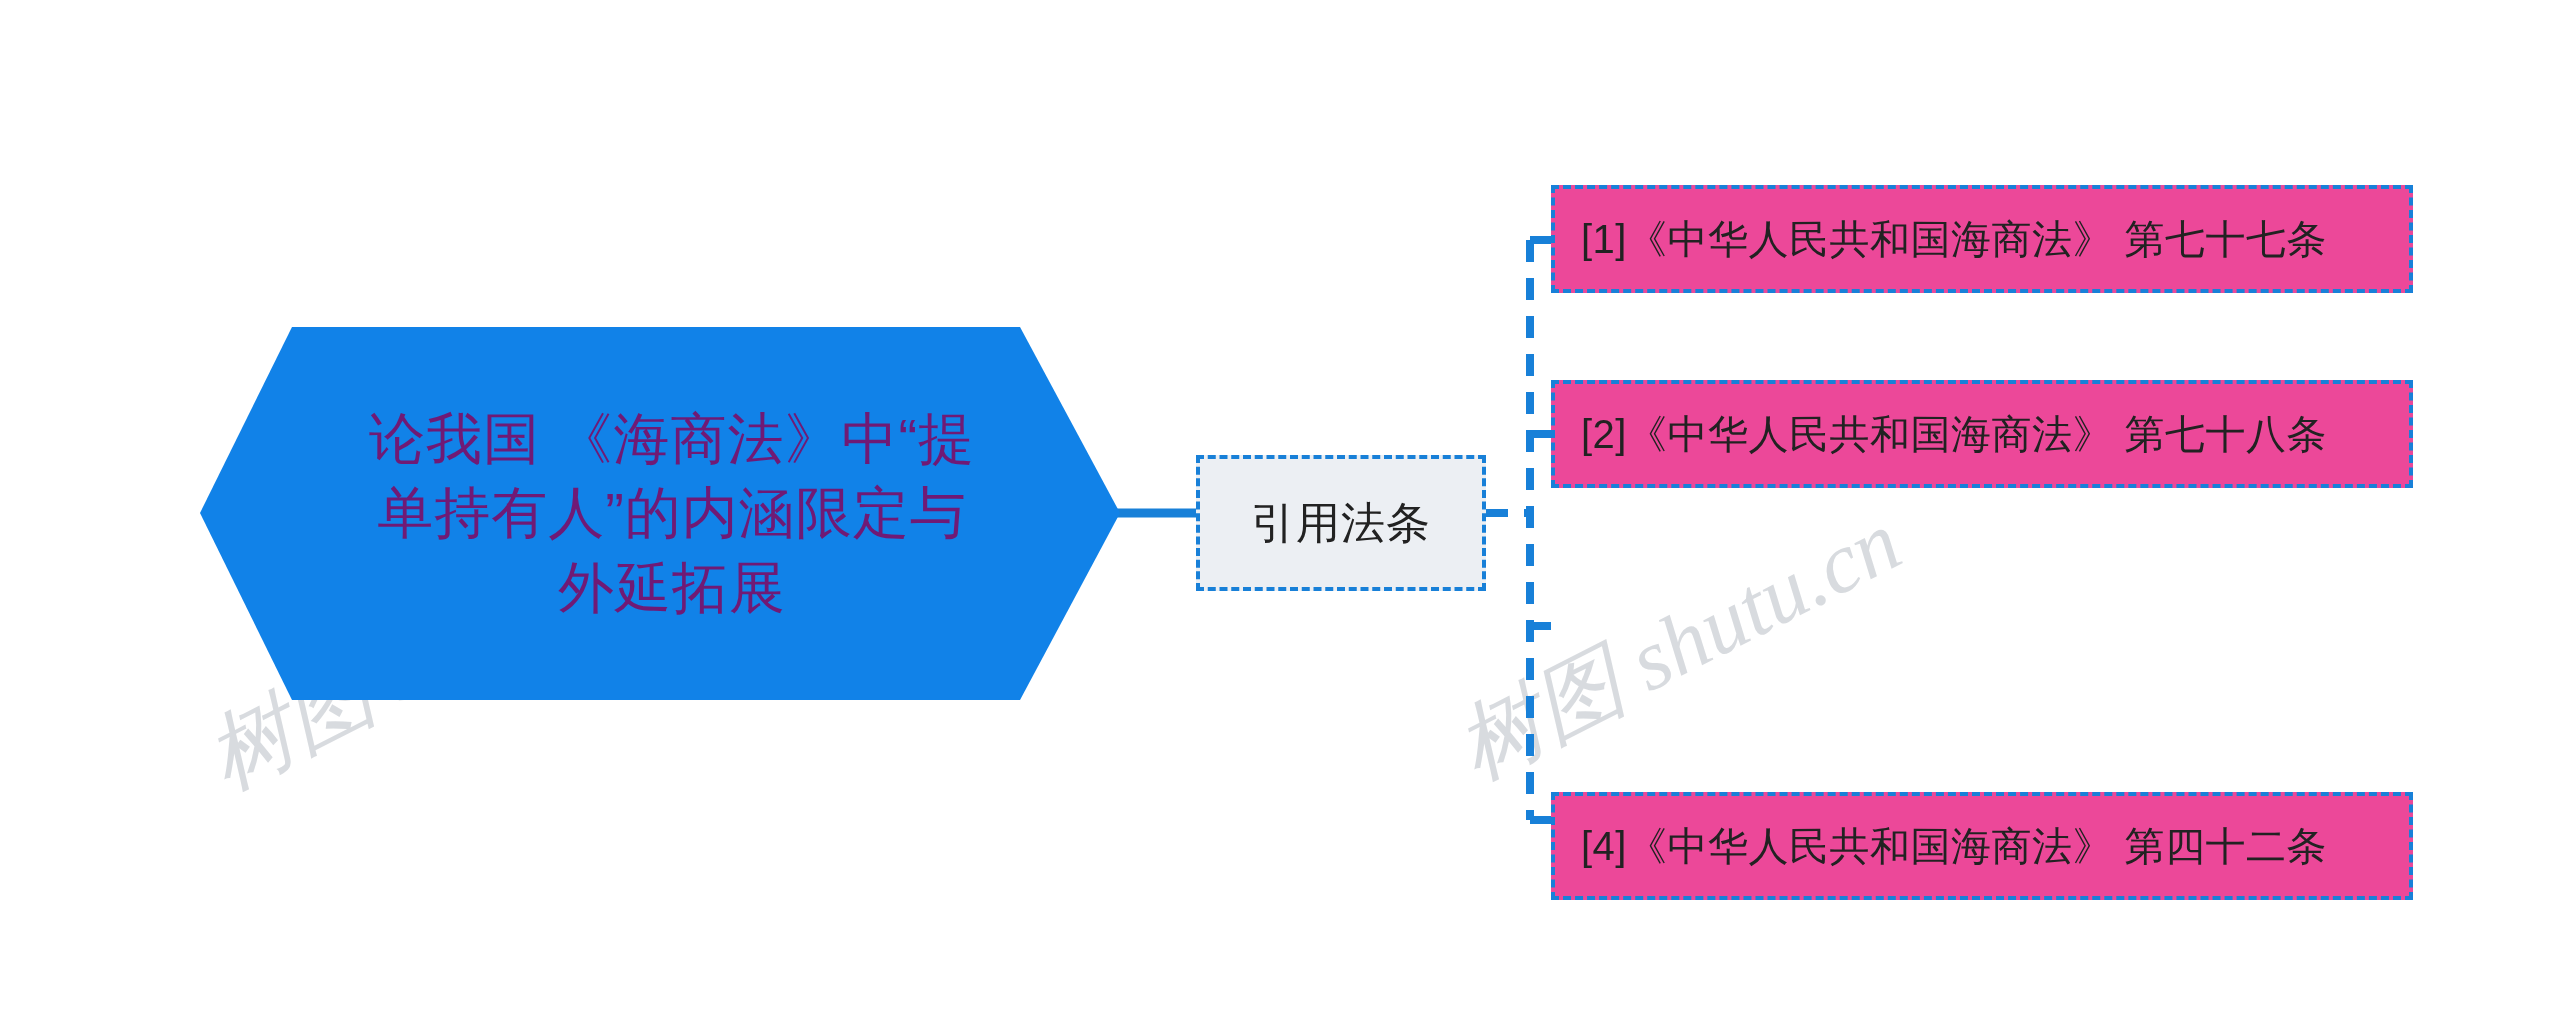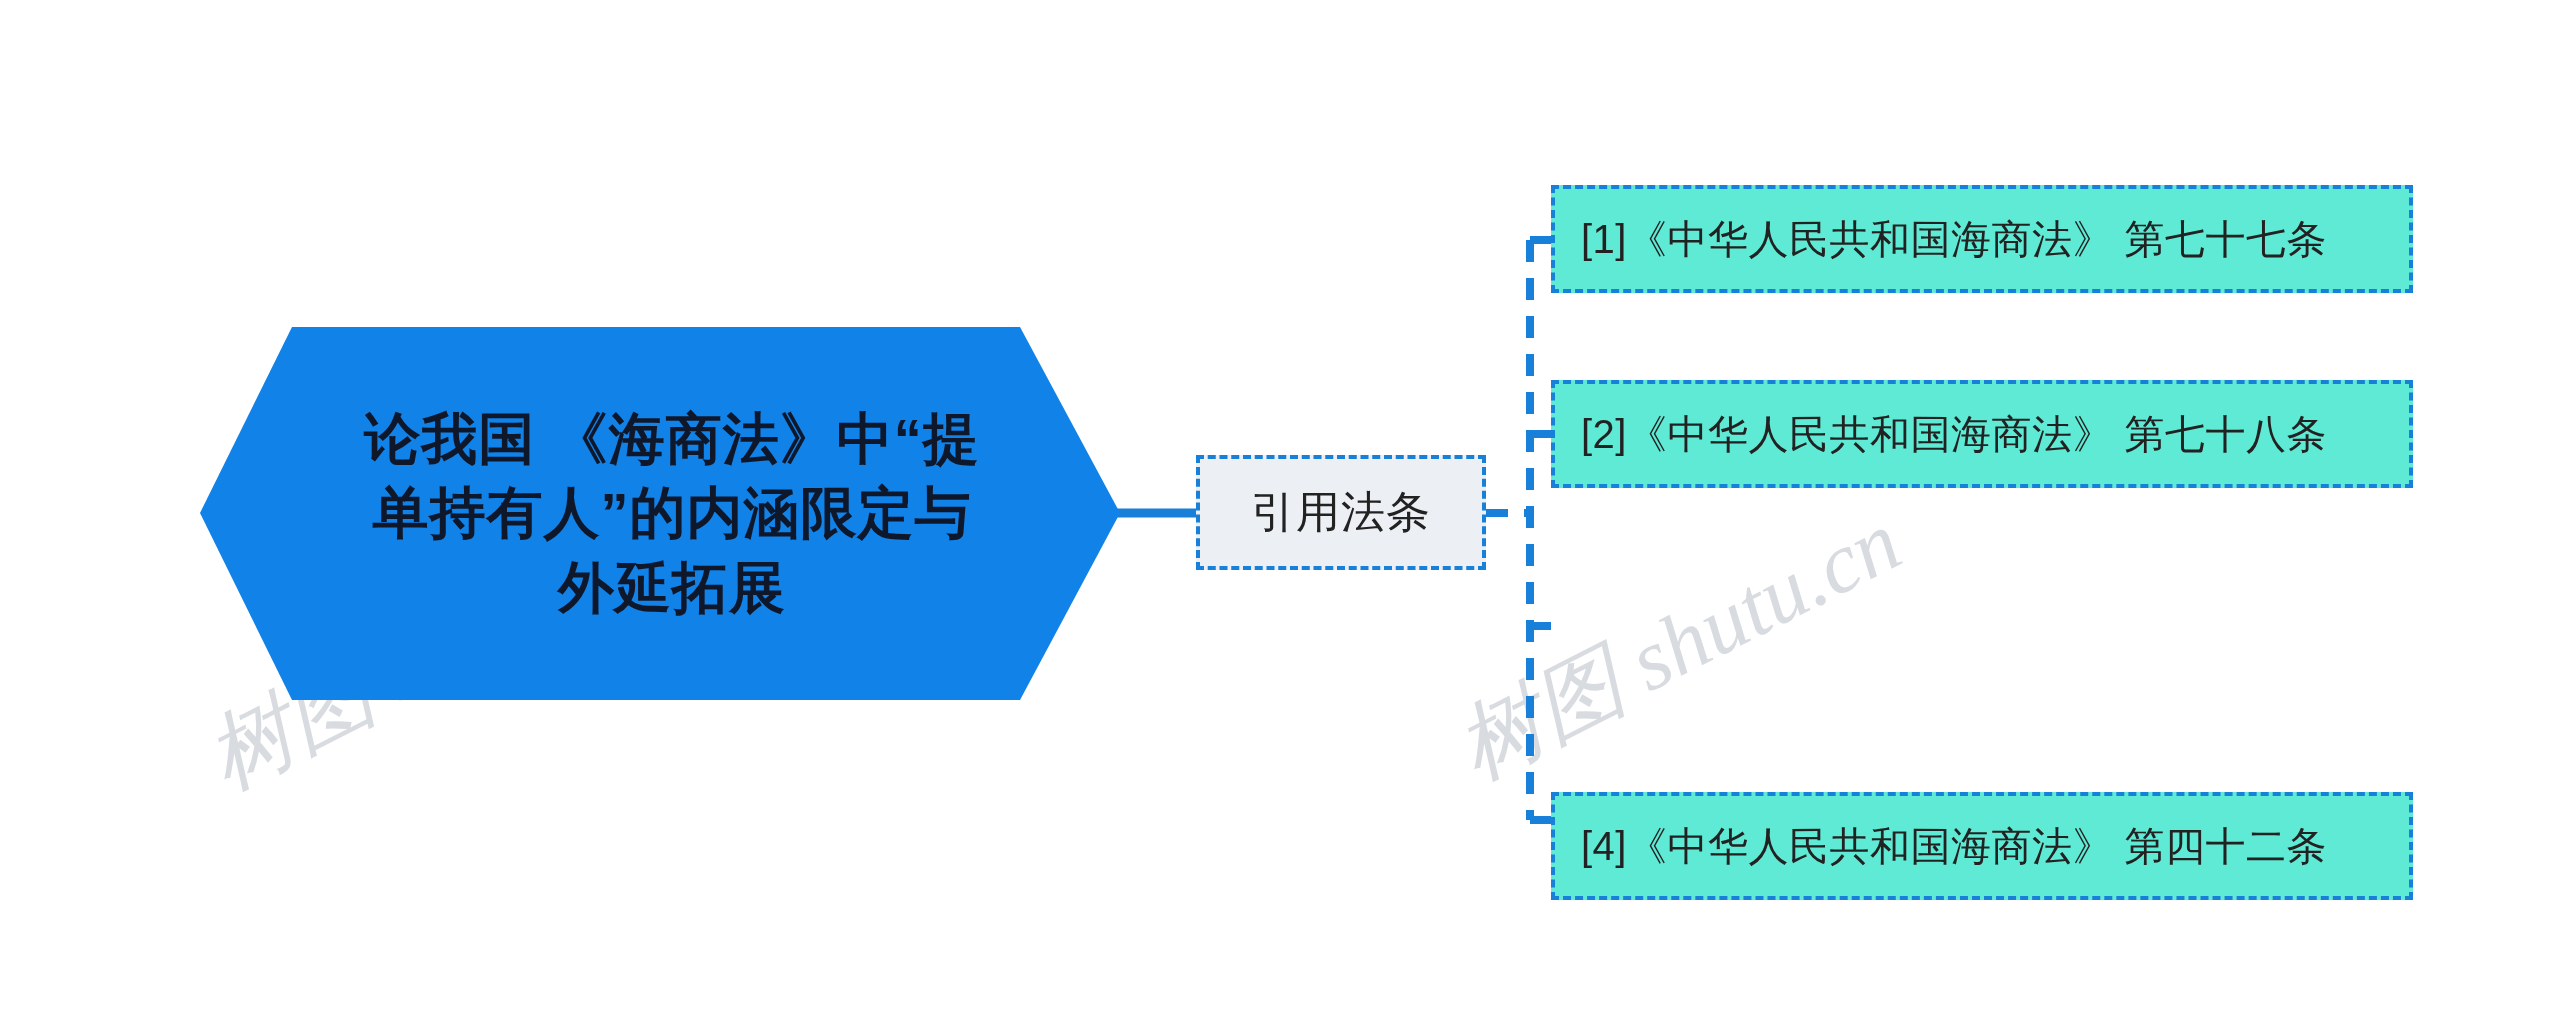--- a/index.html
+++ b/index.html
@@ -56,56 +56,55 @@
     width: 100%; height: 100%;
   }
   .root-text {
     position: absolute;
     left: 0; top: 0;
     width: 920px;
     height: 373px;
     display: flex;
     align-items: center;
     justify-content: center;
-    color: #0f172a;
+    color: #701a75;
     font-size: 56px;
     line-height: 1.33;
     text-align: center;
     letter-spacing: 1px;
     padding: 0 96px 0 120px;
     box-sizing: border-box;
     white-space: pre-line;
-    font-weight: bold;
   }
 
   
   .dnode {
     position: absolute;
     box-sizing: border-box;
     border: 4px dashed #1880d8;
     display: flex;
     align-items: center;
     color: #222222;
     white-space: nowrap;
   }
   .dnode.mid {
     left: 1196px;
     top: 455px;
     width: 290px;
-    height: 115px;
+    height: 136px;
     background: #eceff3;
     justify-content: center;
     font-size: 44px;
     letter-spacing: 1px;
   }
   .dnode.leaf {
     left: 1551px;
     width: 862px;
     height: 108px;
-    background: #5eead4;
+    background: #ec4899;
     justify-content: flex-start;
     padding-left: 26px;
     font-size: 40px;
     letter-spacing: 0.5px;
   }
   .leaf-0 { top: 185px; }
   .leaf-1 { top: 380px; }
   .leaf-2 { top: 572px; }
   .leaf-3 { top: 792px; }
 </style>

